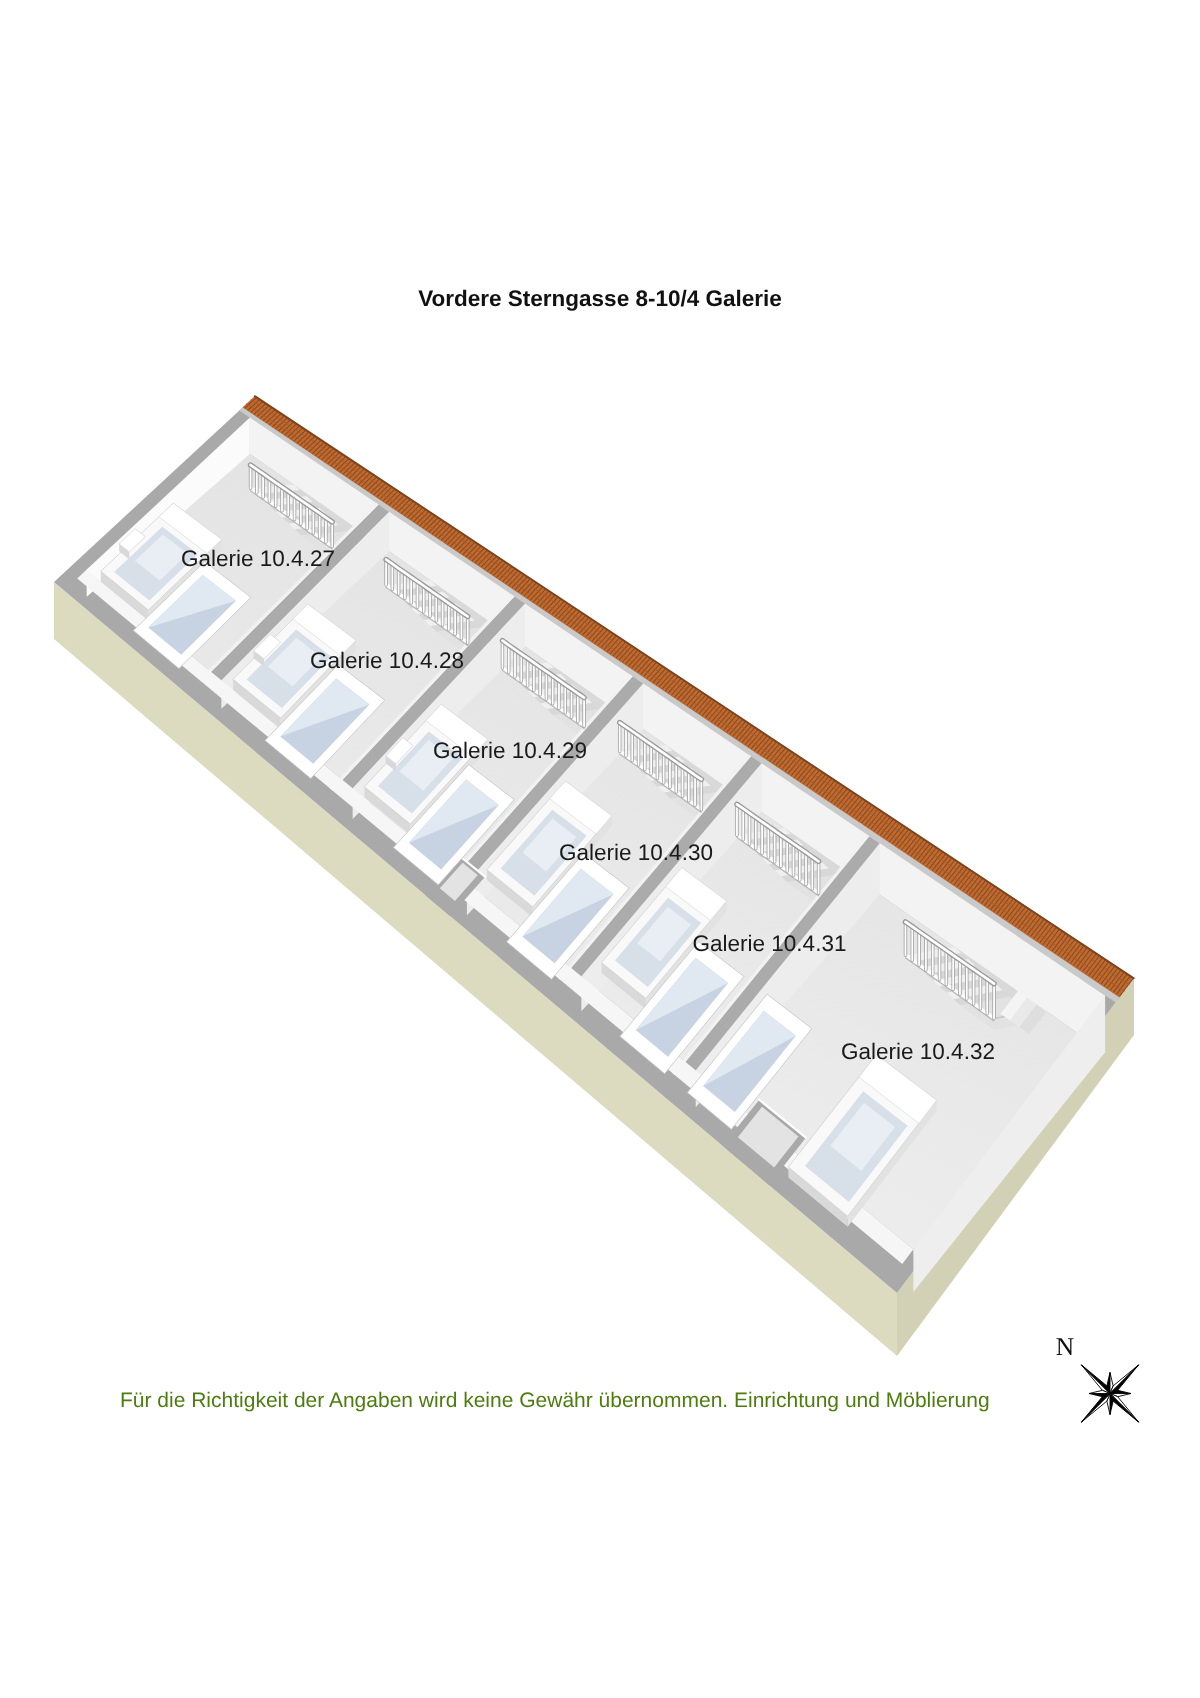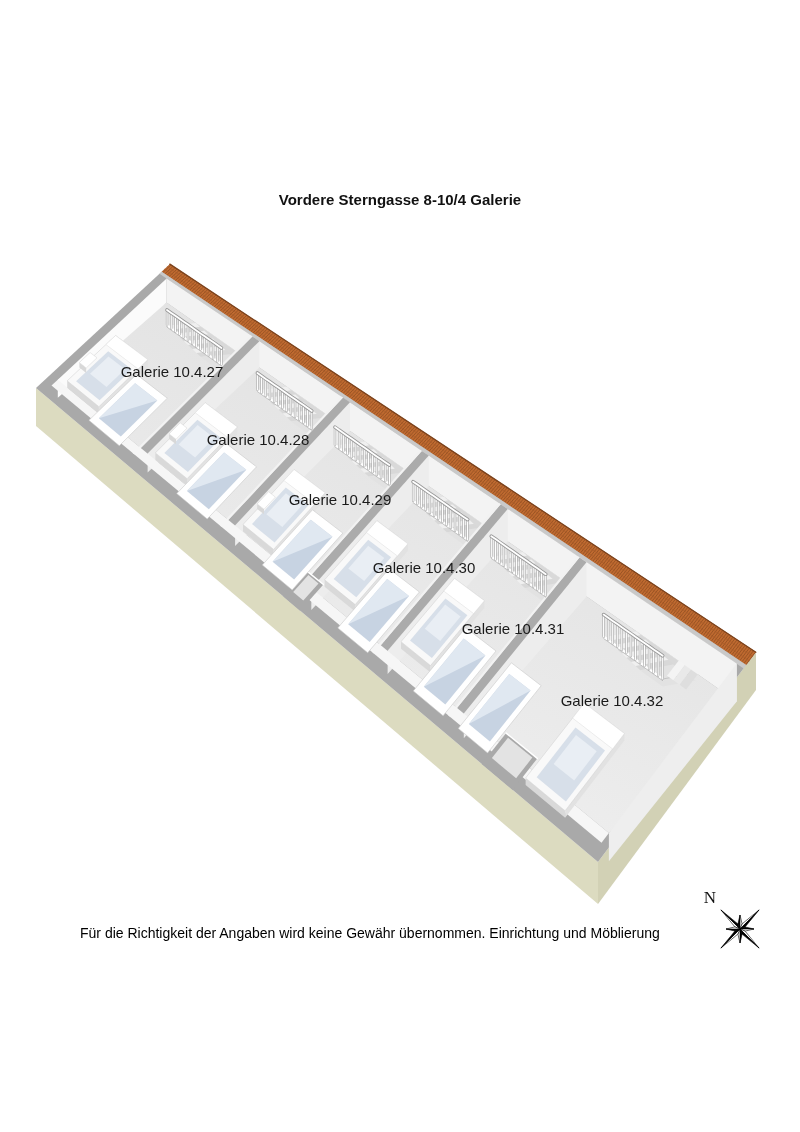--- a/index.html
+++ b/index.html
@@ -2,21 +2,21 @@
 <html><head>
 <meta charset="utf-8">
 <style>
   html,body{margin:0;padding:0;background:#ffffff;}
   #page{position:relative;width:800px;height:1132px;background:#ffffff;overflow:hidden;
         font-family:"Liberation Sans",sans-serif;}
   #plan-svg{position:absolute;left:0;top:0;}
   #title{position:absolute;left:0;top:191px;width:800px;text-align:center;
          font-size:15px;font-weight:bold;color:#111;}
   #disclaimer{position:absolute;left:80px;top:925px;width:600px;
-              font-size:14px;line-height:16.5px;color:#000000;}
+              font-size:14px;line-height:16.5px;color:#4d7c0f;}
   #compass{position:absolute;left:694px;top:880px;}
   #compass text{font-family:"Liberation Serif",serif;font-size:17px;fill:#111;}
 </style>
 </head>
 <body>
 
 <div id="page">
   <svg id="plan-svg" width="800" height="1132" viewBox="0 0 800 1132">
       <defs>
         <linearGradient id="floorg" gradientUnits="userSpaceOnUse" x1="480" y1="420" x2="330" y2="700">

